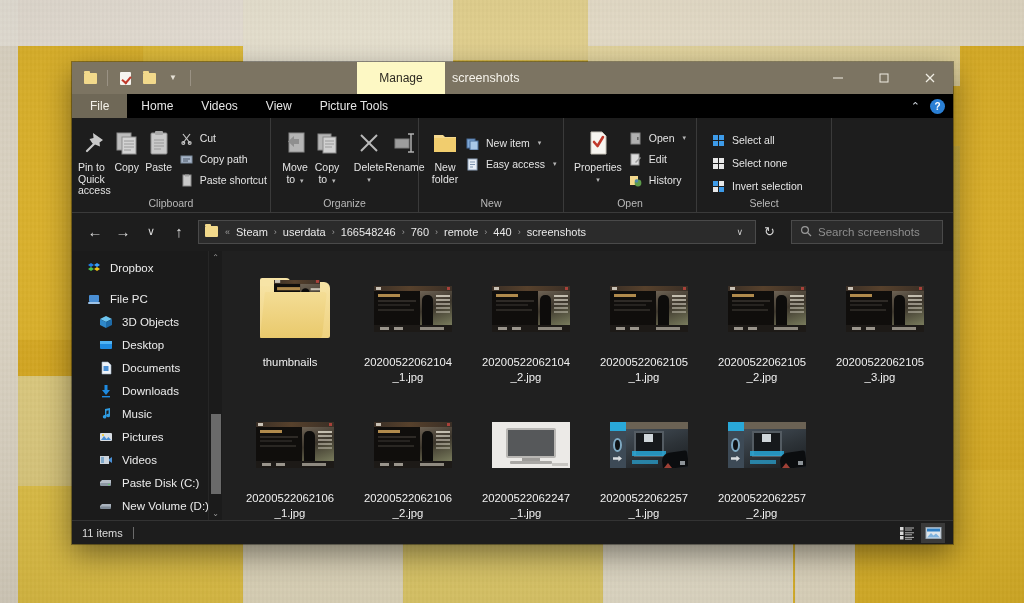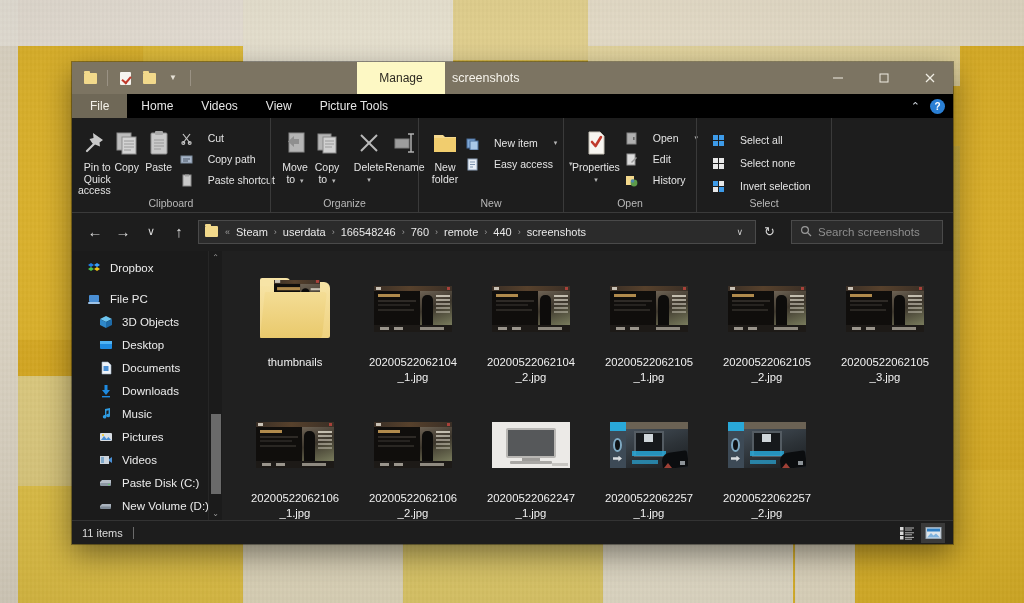--- a/index.html
+++ b/index.html
@@ -127,24 +127,24 @@
   .rgroup { display:flex; flex-direction:column; position:relative; padding-top:5px; }
   .rgroup + .rgroup { border-left:1px solid #3a3a3a; }
   .rgroup .gbody { display:flex; flex:1; align-items:flex-start; padding:0 6px; }
   .glabel {
     text-align:center; font-size:10.5px; color:#b9b9b9; padding-bottom:3px;
   }
   .bigbtn {
     width:54px; display:flex; flex-direction:column; align-items:center;
     padding-top:4px; gap:3px;
   }
-  .bigbtn .lbl { font-size:10.5px; color:#e4e4e4; text-align:right; line-height:11.5px; }
+  .bigbtn .lbl { font-size:10.5px; color:#e4e4e4; text-align:left; line-height:11.5px; }
   .icon-xl { width:32px; height:32px; display:flex; align-items:center; justify-content:center; }
   .smallcol { display:flex; flex-direction:column; gap:1px; padding-top:5px; }
-  .smallbtn { display:flex; align-items:center; gap:14px; height:20px; padding:0 4px; }
+  .smallbtn { display:flex; align-items:center; gap:6px; height:20px; padding:0 4px; }
   .smallbtn .lbl { font-size:10.5px; color:#e4e4e4; white-space:nowrap; }
   .icon-sm { width:15px; height:15px; display:flex; align-items:center; justify-content:center; }
   .caret { font-size:7px; color:#b5b5b5; margin-left:2px; }
   .caret-b { font-size:7px; color:#b5b5b5; line-height:6px; }
 
   
   .addrrow {
     flex:0 0 38px; background:#1d1d1d; display:flex; align-items:center;
     padding:0 10px; gap:2px;
   }
@@ -188,21 +188,21 @@
   .navscroll .thumb {
     position:absolute; left:2px; width:10px; top:163px; height:80px; background:#6a6a6a;
   }
 
   .content { flex:1; background:#202020; position:relative; overflow:hidden; }
   .grid {
     display:flex; flex-wrap:wrap; padding:14px 8px 0 14px; gap:0px;
   }
   .cell {
     width:118px; padding-top:4px; display:flex; flex-direction:column;
-    align-items:center; margin-bottom:16px;
+    margin-bottom:16px;
   }
   .thumbwrap { height:80px; display:flex; align-items:center; justify-content:center; }
   .filename {
     font-size:11.3px; color:#f0f0f0; text-align:center; line-height:15px;
     margin-top:6px; word-break:break-all; width:108px;
   }
 
   
   .folder-icon { width:70px; height:62px; position:relative; }
   .folder-icon .back {

